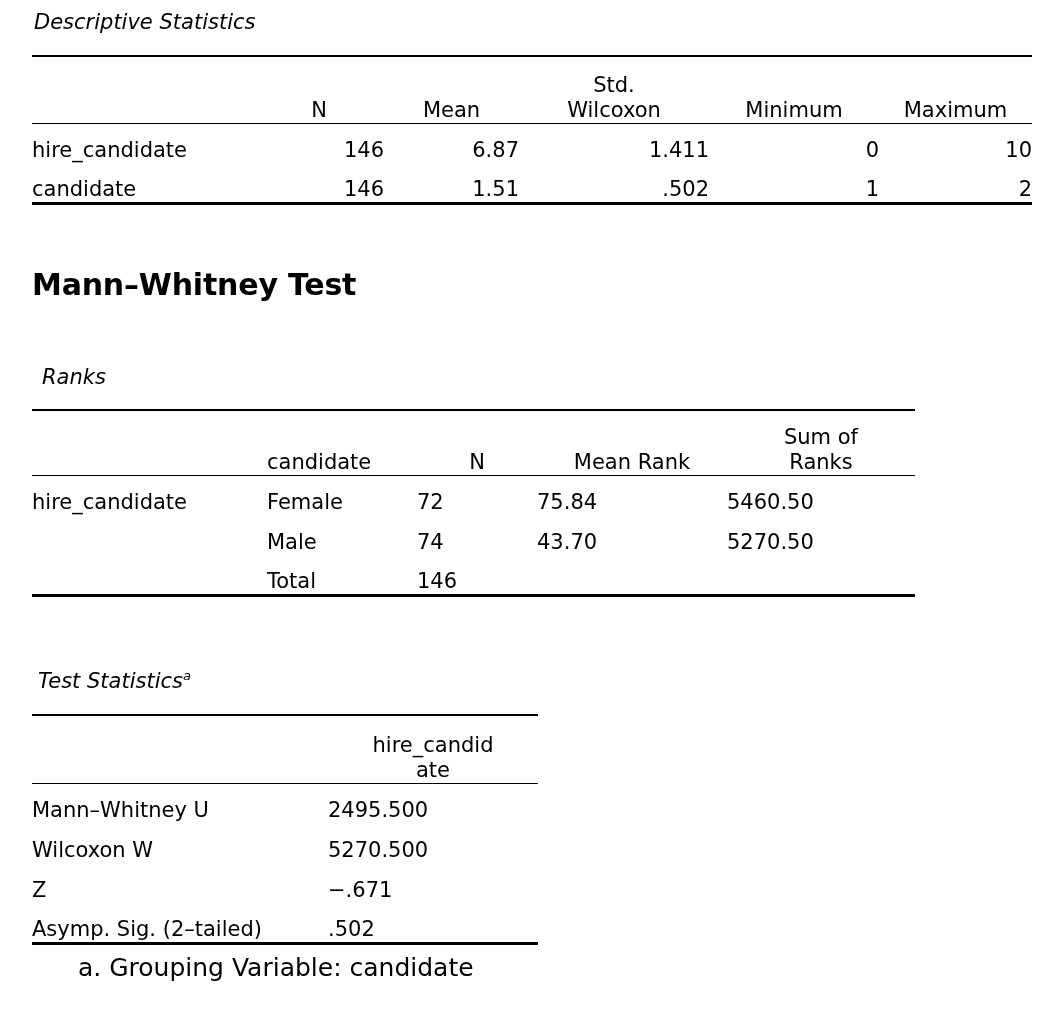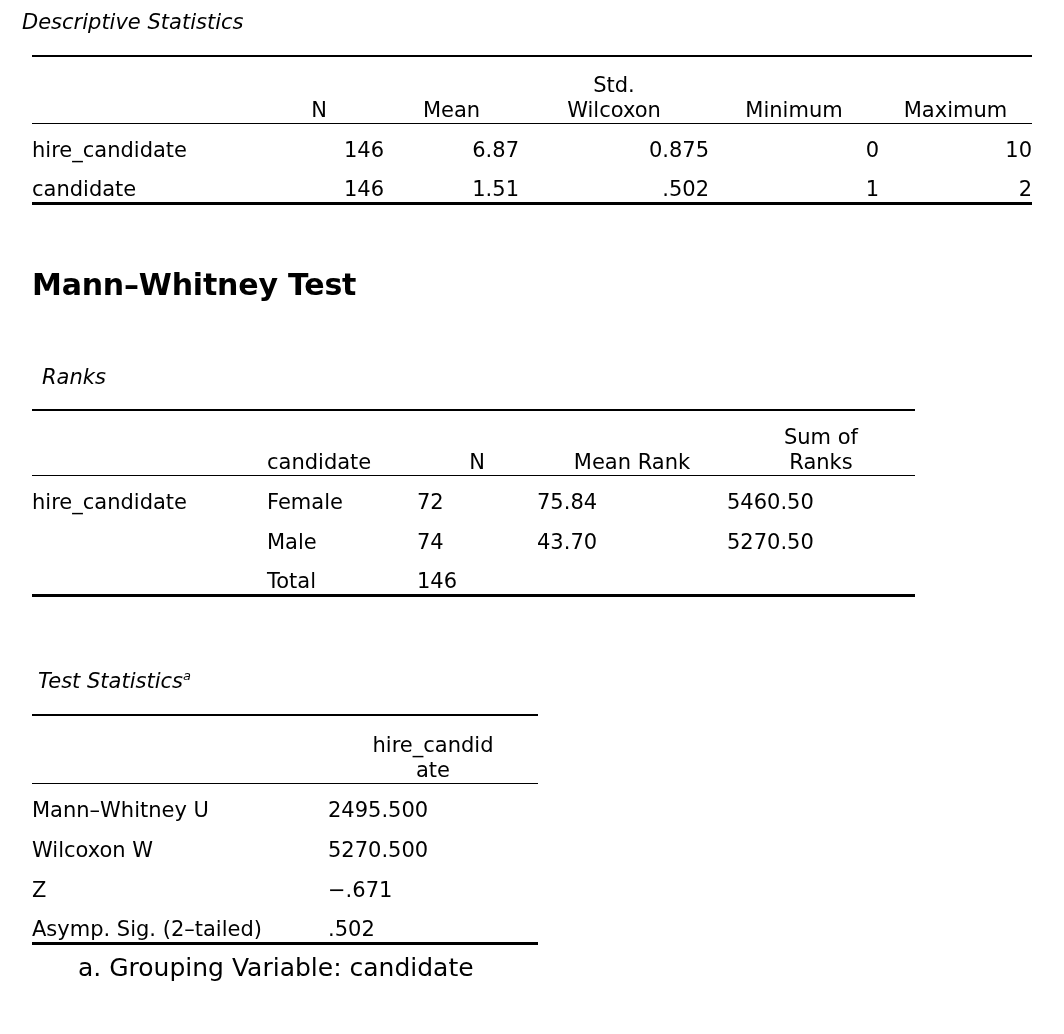--- a/index.html
+++ b/index.html
@@ -97,21 +97,21 @@
   .footnote {
     position: absolute;
     font-size: 25px;
     line-height: 25px;
     white-space: nowrap;
   }
 </style>
 </head>
 <body>
 
-<div class="caption" style="left:22px; top:10px;">Descriptive Statistics</div>
+<div class="caption" style="left:34px; top:10px;">Descriptive Statistics</div>
 
 <table class="spss-table" style="left:32px; top:55px; width:1000px;">
   <colgroup>
     <col style="width:222px">
     <col style="width:130px">
     <col style="width:135px">
     <col style="width:190px">
     <col style="width:170px">
     <col style="width:153px">
   </colgroup>
@@ -126,21 +126,21 @@
       </th>
       <th class="hdr">Minimum</th>
       <th class="hdr">Maximum</th>
     </tr>
   </thead>
   <tbody>
     <tr class="row-h">
       <td class="lbl">hire_candidate</td>
       <td class="num">146</td>
       <td class="num">6.87</td>
-      <td class="num">0.875</td>
+      <td class="num">1.411</td>
       <td class="num">0</td>
       <td class="num">10</td>
     </tr>
     <tr class="row-h rule-bot">
       <td class="lbl">candidate</td>
       <td class="num">146</td>
       <td class="num">1.51</td>
       <td class="num">.502</td>
       <td class="num">1</td>
       <td class="num">2</td>

